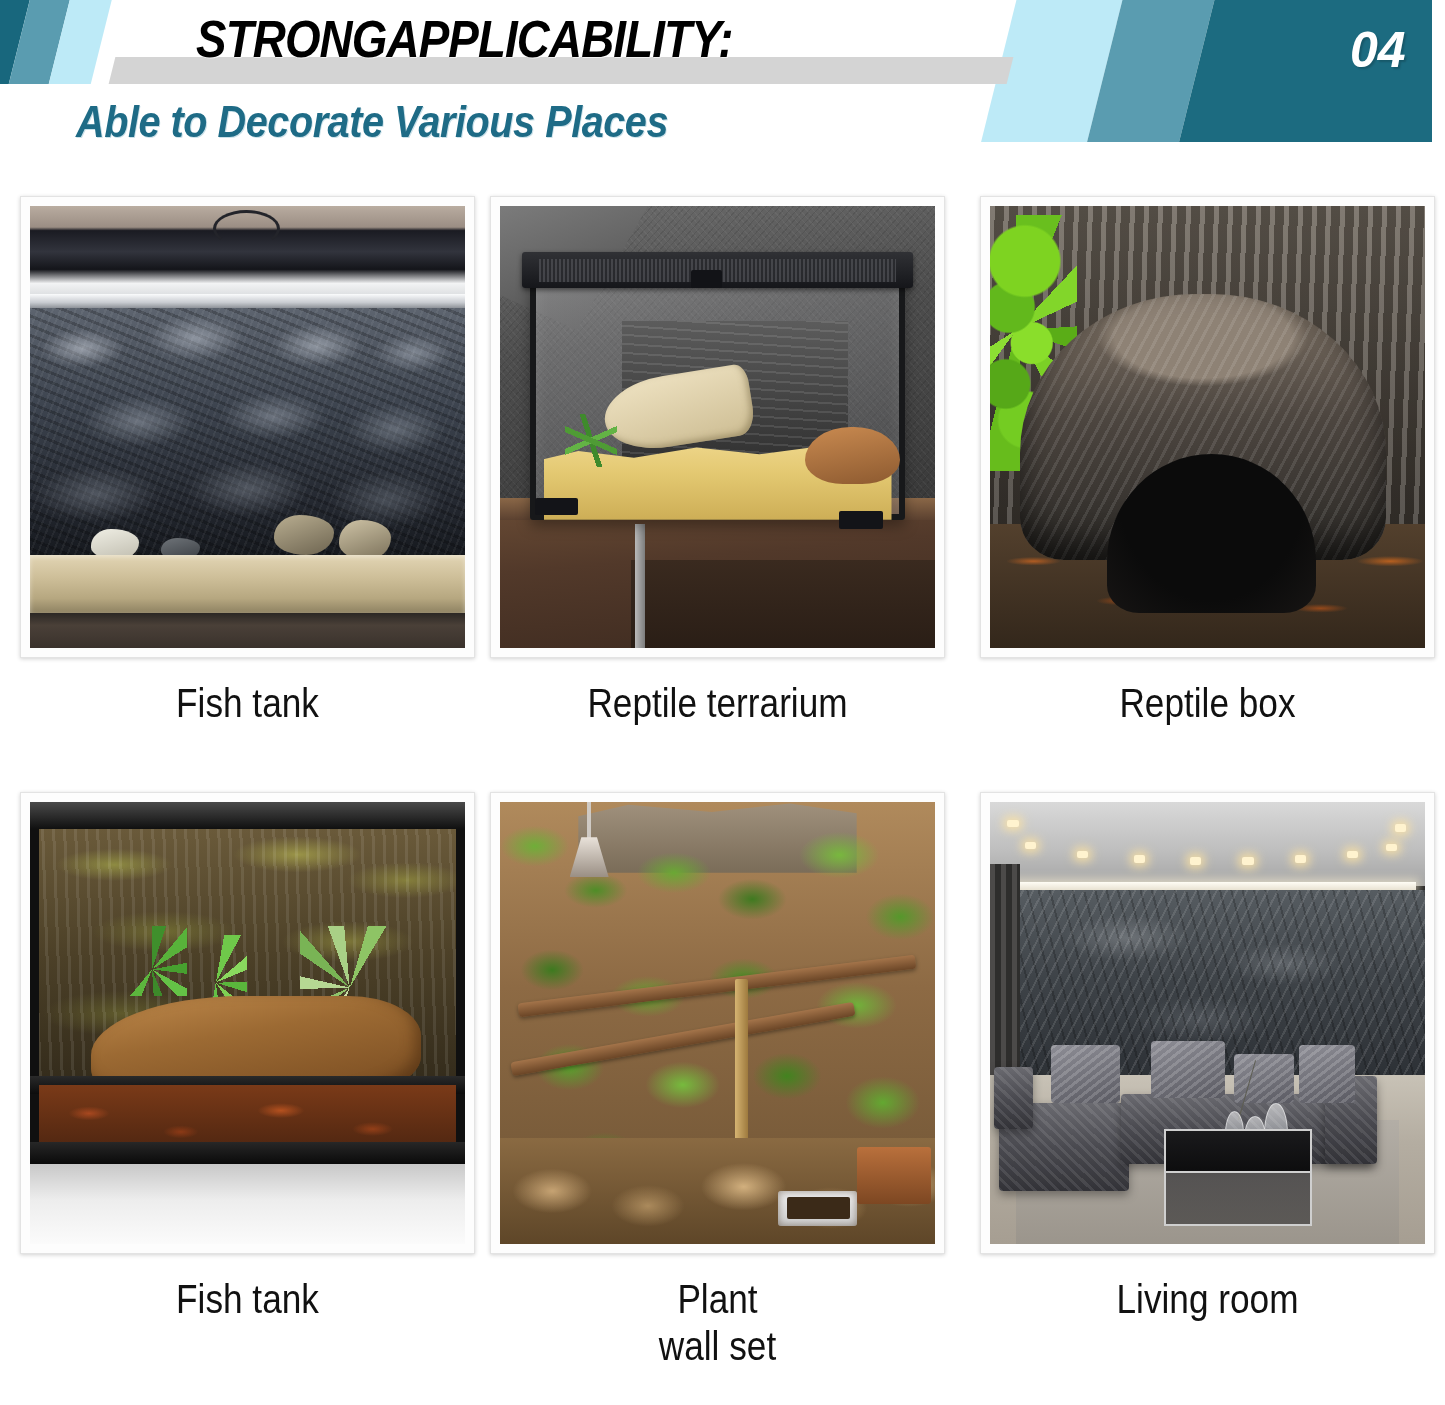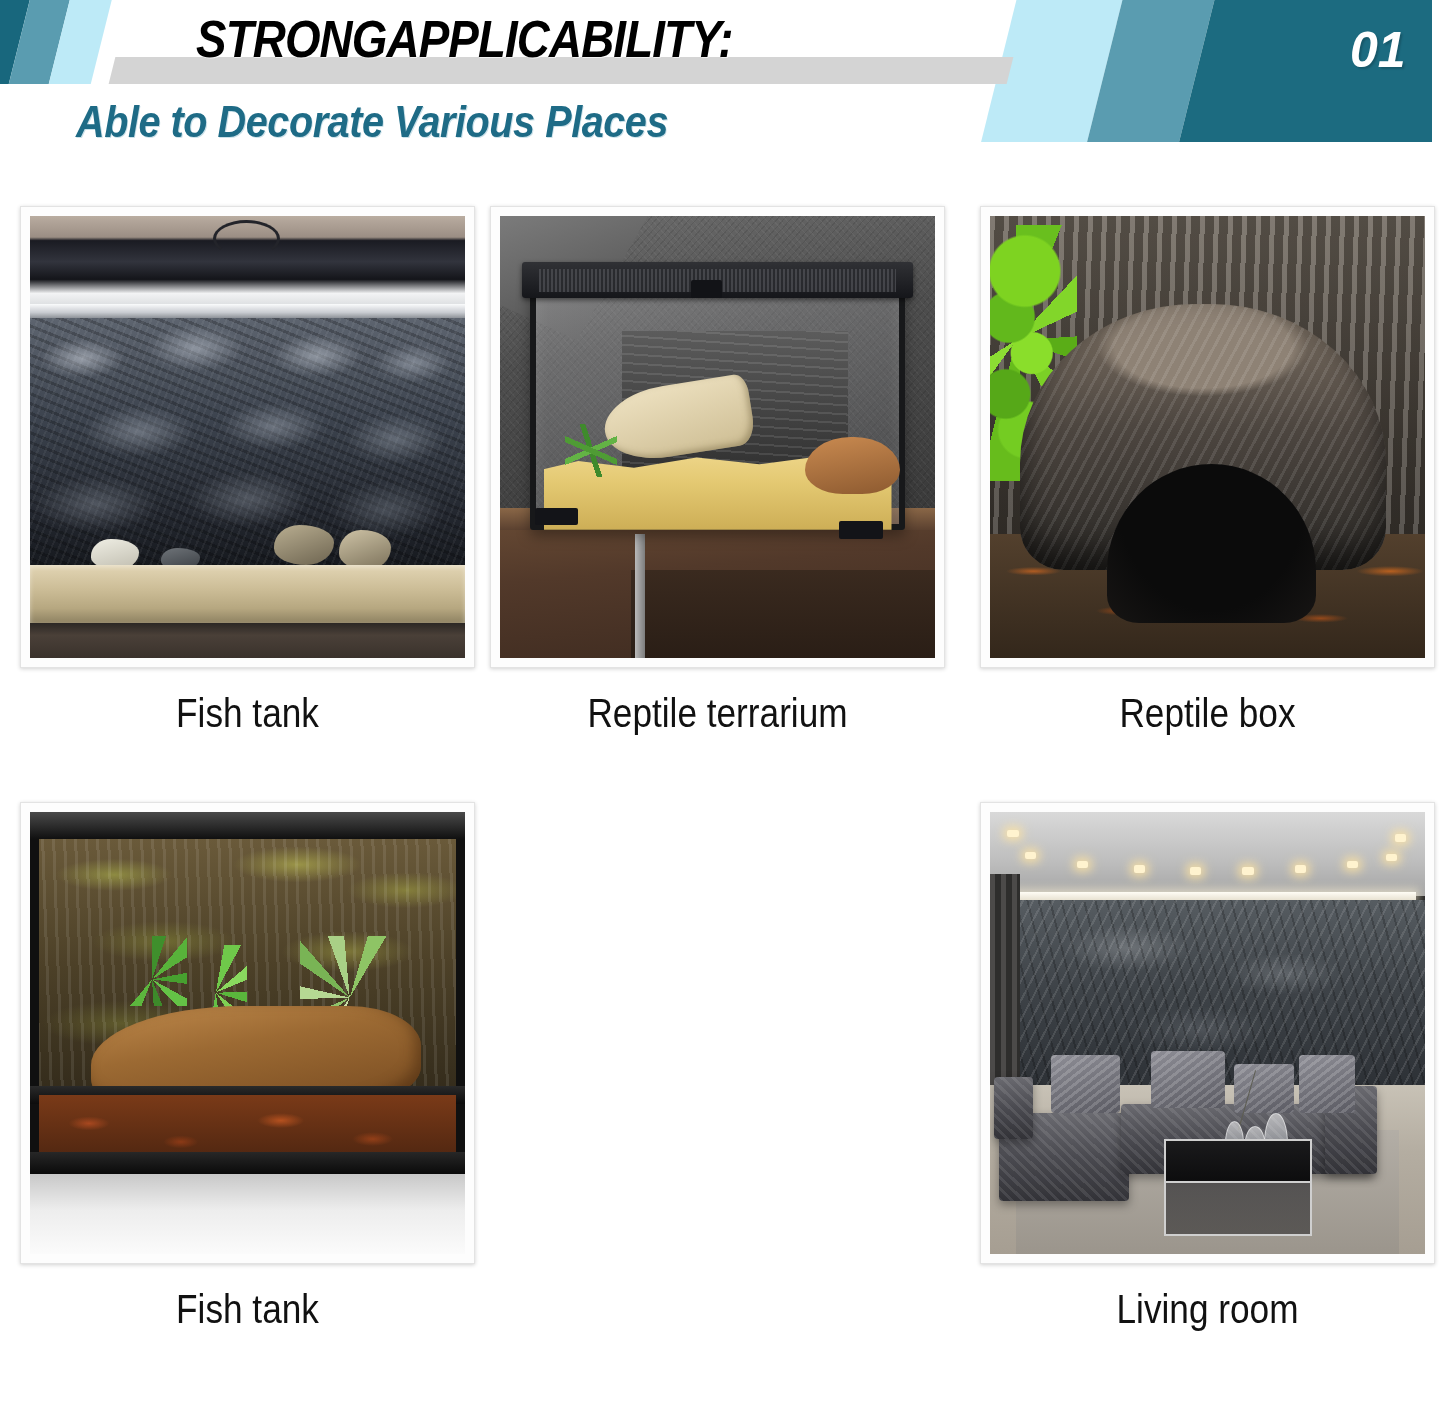--- a/index.html
+++ b/index.html
@@ -59,21 +59,21 @@
     color:#ffffff;line-height:56px;
     text-shadow:2px 2px 2px rgba(0,0,0,.18);
   }
 
   
   #grid{position:absolute;left:0;top:172px;width:1445px;height:1233px;}
   .row{position:absolute;left:0;width:1445px;}
   #row-1{top:24px;height:580px;}
   #row-2{top:620px;height:613px;}
 
-  .cell{position:absolute;top:0;width:455px;margin-top:10px;}
+  .cell{position:absolute;top:0;width:455px;}
   .cell-c0{left:20px;}
   .cell-c1{left:490px;}
   .cell-c2{left:960px;padding-left:20px;}
 
   .photo-frame{
     position:relative;width:455px;height:462px;
     background:#fdfdfd;
     border:1px solid #e3e3e3;
     box-shadow:0 1px 4px rgba(0,0,0,.18);
     box-sizing:border-box;
@@ -348,21 +348,21 @@
   <div class="lstripe" id="lstripe-light"></div>
 
   <div class="rstripe" id="rstripe-light"></div>
   <div class="rstripe" id="rstripe-mid"></div>
   <div class="rstripe" id="rstripe-dark"></div>
 
   <div id="title-bar"></div>
 
   <div id="main-title">STRONGAPPLICABILITY:</div>
   <div id="sub-title">Able to Decorate Various Places</div>
-  <div id="slide-number">01</div>
+  <div id="slide-number">04</div>
 </div>
 
 <div id="grid">
 
   <div class="row" id="row-1">
 
     <div class="cell cell-c0">
       <div class="photo-frame">
         <div class="photo">
           <div class="ft-hood"></div>
@@ -441,20 +441,42 @@
           <div class="t2-bark"></div>
           <div class="t2-botrail"></div>
           <div class="t2-reflect"></div>
         </div>
       </div>
       <div class="caption">
         <span class="ln">Fish tank</span>
       </div>
     </div>
 
+    <div class="cell cell-c1">
+      <div class="photo-frame">
+        <div class="photo">
+          <div class="pw-bg"></div>
+          <div class="pw-rockTop"></div>
+          <div class="pw-leaves"></div>
+          <div class="pw-branch" style="left:4%;top:40%;width:92%;transform:rotate(-7deg);"></div>
+          <div class="pw-branch" style="left:2%;top:52%;width:80%;transform:rotate(-10deg);"></div>
+          <div class="pw-post"></div>
+          <div class="pw-lampcord"></div>
+          <div class="pw-lamp"></div>
+          <div class="pw-rocks"></div>
+          <div class="pw-planter"></div>
+          <div class="pw-tray"></div>
+          <div class="pw-tray-in"></div>
+        </div>
+      </div>
+      <div class="caption">
+        <span class="ln">Plant</span>
+        <span class="ln">wall set</span>
+      </div>
+    </div>
 
     <div class="cell cell-c2">
       <div class="photo-frame">
         <div class="photo">
           <div class="lr-ceil"></div>
           <div class="lr-light" style="left:8%;"></div>
           <div class="lr-light" style="left:20%;top:11%;"></div>
           <div class="lr-light" style="left:33%;top:12%;"></div>
           <div class="lr-light" style="left:46%;top:12.5%;"></div>
           <div class="lr-light" style="left:58%;top:12.5%;"></div>

